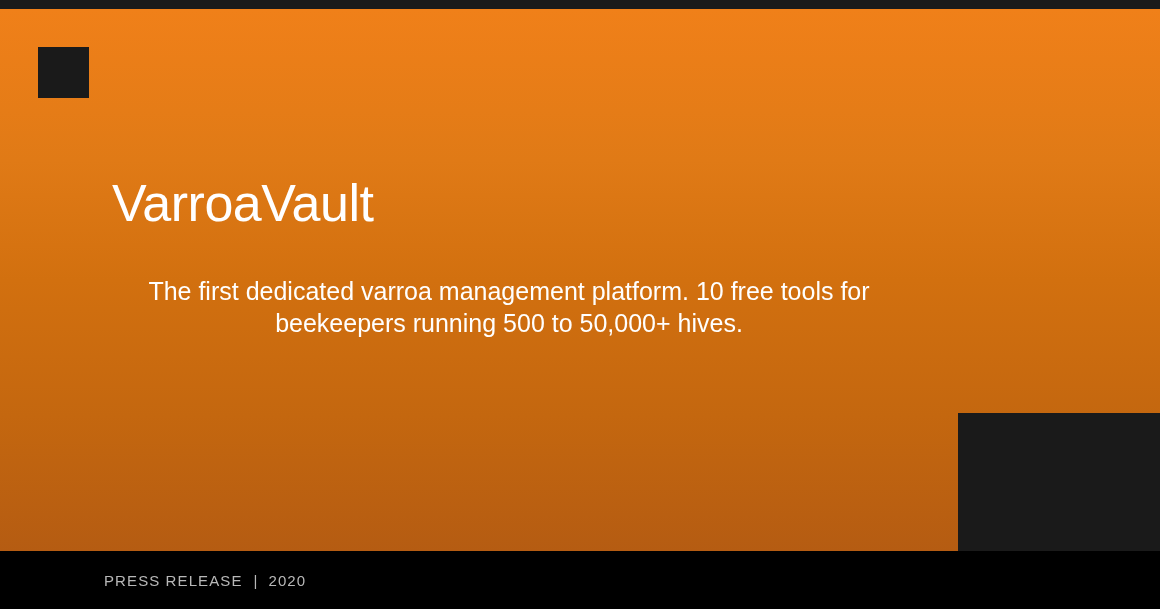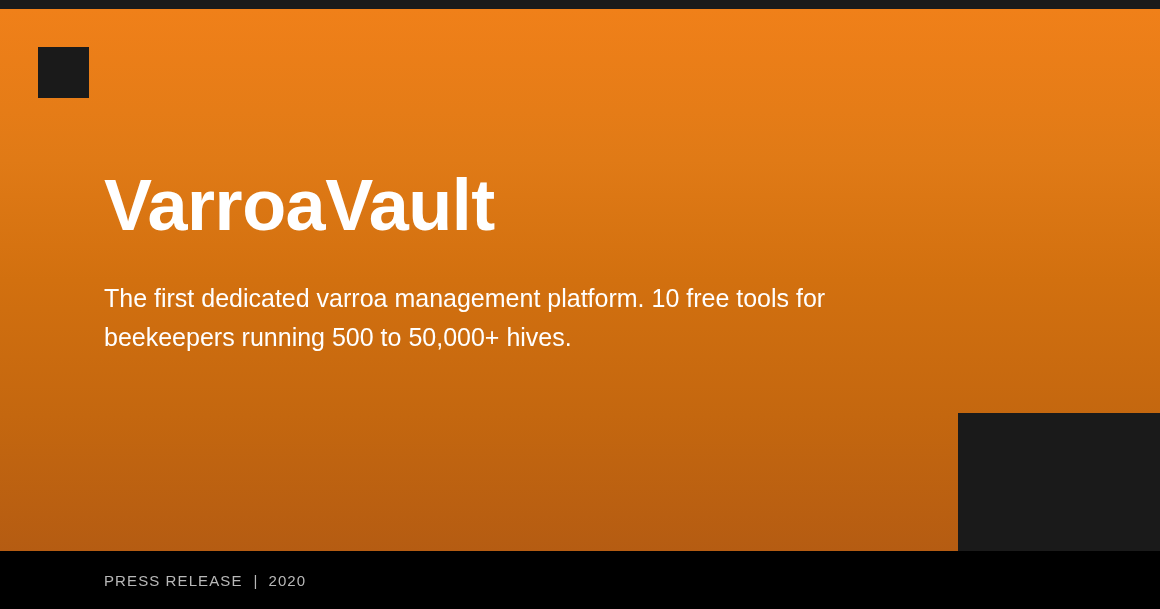--- a/index.html
+++ b/index.html
@@ -64,37 +64,38 @@
 
   
   .content {
     position: absolute;
     left: 104px;
     top: 160px;
     width: 860px;
   }
 
   .slide-title {
-    margin: 0;
-    font-size: 72px;
-    font-weight: 700;
+    margin: 8px;
+    font-size: 52px;
+    font-weight: 400;
     line-height: 1.0;
     letter-spacing: -0.5px;
     color: #ffffff;
     white-space: nowrap;
   }
 
   .slide-subtitle {
     margin: 0;
     padding-top: 38px;
     max-width: 810px;
     font-size: 25px;
     font-weight: 400;
-    line-height: 39px;
+    line-height: 32px;
     color: #ffffff;
+    text-align: center;
   }
 
   
   .footer-band {
     position: absolute;
     left: 0;
     top: 551px;
     width: 1160px;
     height: 54px;
     background: #000000;

